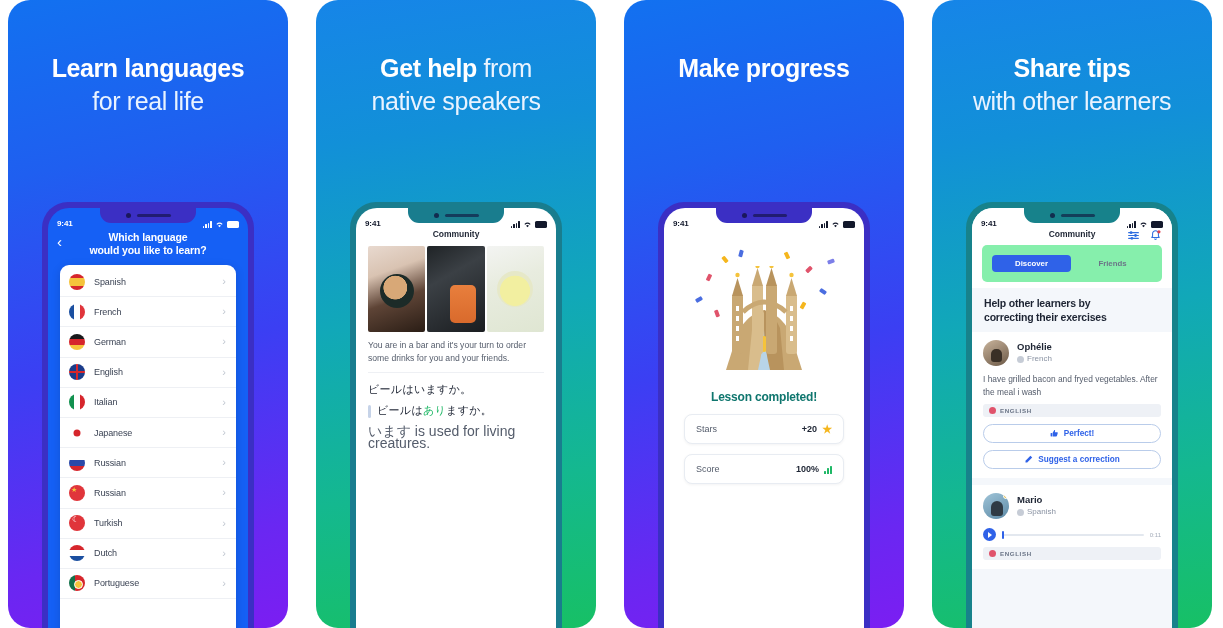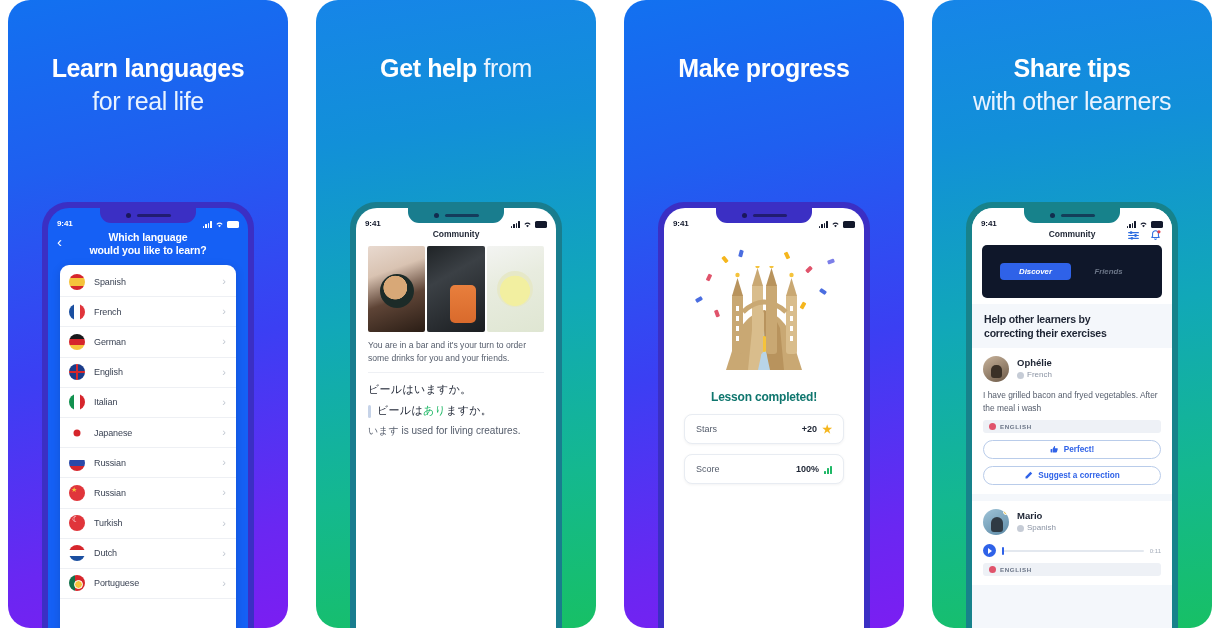--- a/index.html
+++ b/index.html
@@ -168,21 +168,21 @@
   .ph2 { background: linear-gradient(150deg,#1f2326 0%,#3b4045 35%,#1a1d20 100%); }
   .ph2::after { content:""; position:absolute; left:40%; top:45%; width:26px; height:38px; border-radius:5px; background:linear-gradient(#e87f3d,#d96a2c); }
   .ph3 { background: linear-gradient(160deg,#f3f4f2 0%,#e8ecdf 40%,#dfe6d2 100%); }
   .ph3::after { content:""; position:absolute; left:50%; top:50%; transform:translate(-50%,-50%); width:36px; height:36px; border-radius:50%; background:radial-gradient(circle at 50% 55%, #f2efa0 0 55%, #e6e8c8 58%); }
   .p2-prompt { margin: 7px 12px 0; padding: 0 0 8px; font-size: 8.6px; line-height: 12.5px; color: #545c6b; border-bottom: 1px solid #eef0f4; }
   .p2-jp { padding: 9px 12px 4px; font-size: 11px; color: #1d2433; letter-spacing: .3px; }
   .p2-answer { padding: 2px 12px 2px 12px; display: flex; align-items: flex-start; gap: 6px; }
   .p2-answer .bar { width: 3px; height: 13px; background: #c6d3e8; border-radius: 2px; margin-top: 2px; flex: 0 0 3px; }
   .p2-answer .txt { font-size: 11px; color: #1d2433; letter-spacing: .3px; }
   .p2-answer .txt em { font-style: normal; color: #1fb866; }
-  .p2-note { padding: 5px 12px 0; font-size: 10px; color: #545c6b; line-height: 12px; }
+  .p2-note { padding: 5px 12px 0; font-size: 14px; color: #545c6b; line-height: 12px; }
   
   .p3-body { padding: 14px 14px 0; text-align: center; }
   .illus { height: 130px; position: relative; margin: 6px auto 0; width: 150px; }
   .confetti { position: absolute; width: 4px; height: 7px; border-radius: 1px; }
   .sagrada { position: absolute; bottom: 0; left: 50%; transform: translateX(-50%); width: 112px; height: 112px; }
   .p3-title { margin-top: 12px; font-size: 12px; font-weight: 700; color: #0f766e; letter-spacing: -0.2px; }
   .stat-card {
     margin: 10px 6px 0;
     background: #fff;
     border: 1px solid #e8ecf2;
@@ -196,21 +196,21 @@
   .stat-val { font-size: 9px; font-weight: 700; color: #1d2433; display: flex; align-items: center; gap: 5px; }
   .star-ic { color: #f5b61d; font-size: 11px; line-height: 1; }
   .sig { display: flex; align-items: flex-end; gap: 1px; height: 9px; }
   .sig i { display: block; width: 2px; background: #1fb866; border-radius: .5px; }
   .sig i:nth-child(1){height:3px;} .sig i:nth-child(2){height:5.5px;} .sig i:nth-child(3){height:8px;}
   
   .p4-nav { position: relative; display: flex; align-items: center; justify-content: center; padding: 1px 10px 6px; }
   .p4-nav-title { font-size: 8.5px; font-weight: 700; color: #1d2433; }
   .p4-nav-actions { position: absolute; right: 10px; top: 0; display: flex; align-items: center; gap: 9px; }
   .icon-btn { width: 13px; height: 13px; position: relative; color: #2f6ee0; }
-  .tabs { display: flex; margin: 0 10px; background: #0f172a; border-radius: 5px; padding: 18px; gap: 2px; font-style: italic; }
+  .tabs { display: flex; margin: 0 10px; background: #86efac; border-radius: 5px; padding: 10px; gap: 2px; }
   .tab { flex: 1; text-align: center; font-size: 7.8px; padding: 4px 0; border-radius: 4px; color: #6b7587; font-weight: 700; }
   .tab.active { background: #2f62e8; color: #fff; }
   .p4-heading { padding: 9px 12px 8px; font-size: 10.5px; font-weight: 700; color: #1d2433; line-height: 13.5px; letter-spacing: -0.2px; }
   .post-card { background: #fff; margin: 0 0 7px; padding: 8px 11px 9px; }
   .post-user { display: flex; align-items: center; gap: 8px; }
   .av-oph { background: linear-gradient(150deg,#c9b49c,#6b5846); }
   .av-oph::after { content:""; position:absolute; left:8px; top:9px; width:11px; height:13px; border-radius:5px 5px 3px 3px; background:#3a3026; }
   .av-mario { background: linear-gradient(150deg,#9fc4d8,#5d8aa6); }
   .av-mario::after { content:""; position:absolute; left:8px; top:8px; width:12px; height:15px; border-radius:6px 6px 3px 3px; background:#2f3a44; }
   .badge-dot { position: absolute; right: 0; top: 0; width: 6px; height: 6px; border-radius: 50%; background: #f5c33b; border: 1px solid #fff; }
@@ -326,20 +326,21 @@
               <span class="chev">›</span>
             </div>
         </div>
       </div>
     </div>
   </div>
 
   <div class="panel grad-teal">
     <div class="headline">
       <div class="l1"><span>Get help</span><span class="light"> from</span></div>
+      <div class="l2">native speakers</div>
     </div>
     <div class="phone bezel-teal">
       <div class="screen bg-white">
         <div class="notch n-teal">
           <span class="cam"></span>
           <span class="spk"></span>
         </div>
         <div class="statusbar sb-dark">
           <span>9:41</span>
           <span class="sb-right">

